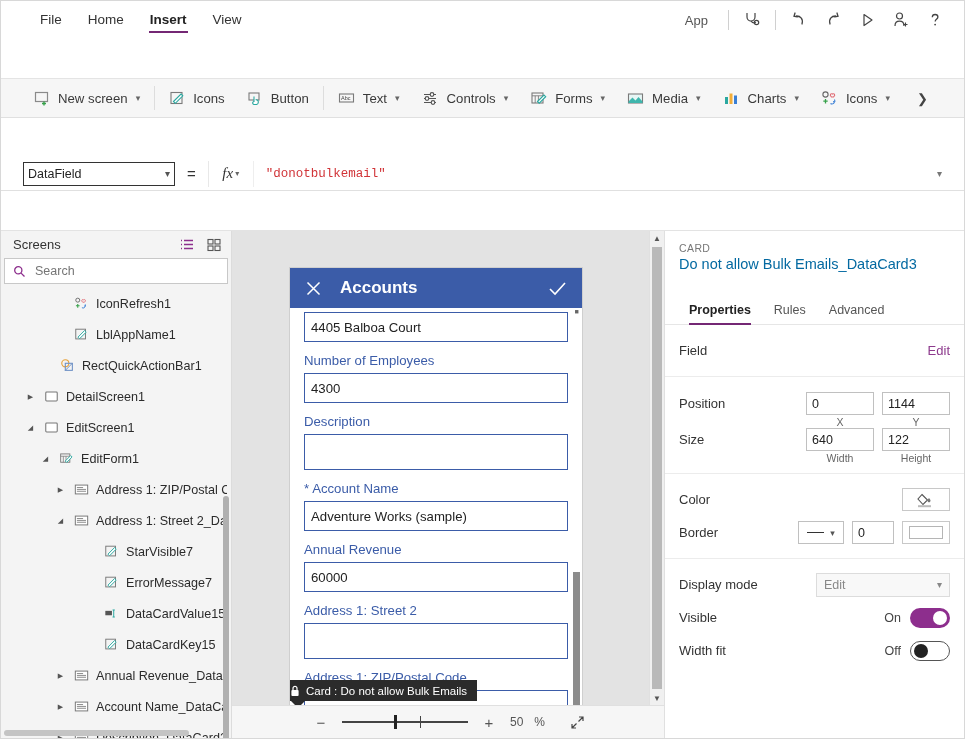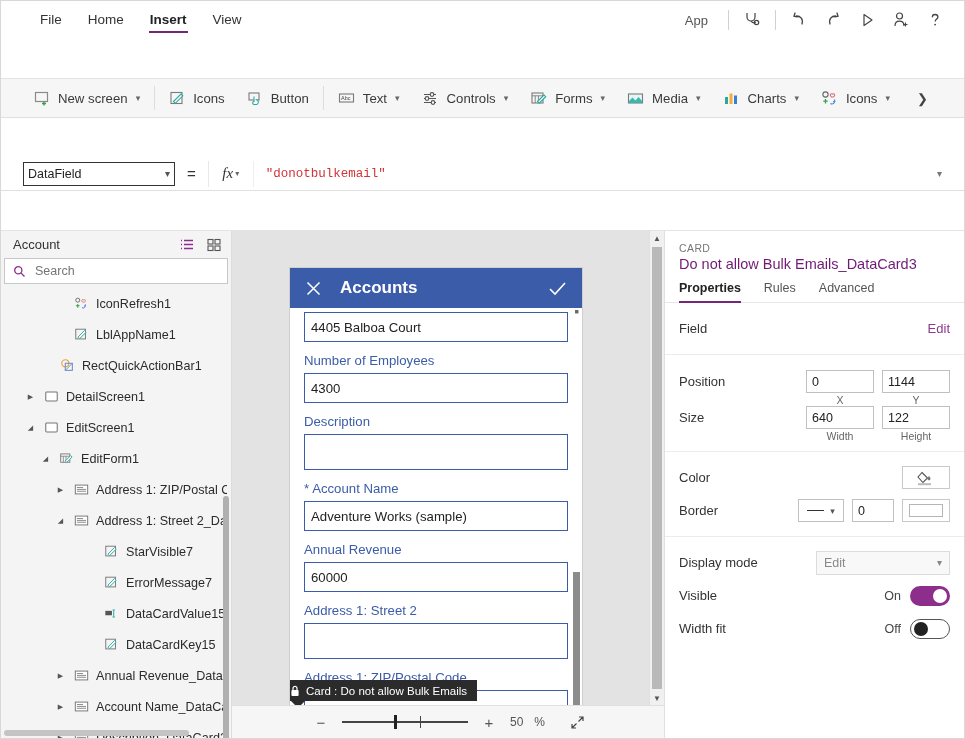--- a/index.html
+++ b/index.html
@@ -147,22 +147,22 @@
   .zb-thumb { position:absolute; top:-6px; left:52px; width:3px; height:14px;
               background:#222; }
   .zb-val { font-size:12px; color:#555; }
   .zb-expand { font-size:13px; color:#444; cursor:pointer; margin-left:14px; }
 
   
   .props { width:300px; flex:0 0 300px; background:#fff;
            border-left:1px solid #e0e0e0; display:flex; flex-direction:column; }
   .pr-kicker { font-size:10.5px; color:#777; letter-spacing:.4px;
                padding:11px 14px 2px 14px; }
-  .pr-title { font-size:14.5px; color:#701a75; padding:0 14px 9px 14px; }
-  .pr-tabs { display:flex; padding:0 14px; border-bottom:1px solid #e6e6e6; }
+  .pr-title { font-size:14.5px; color:#0369a1; padding:0 14px 9px 14px; }
+  .pr-tabs { display:flex; padding:0 24px; border-bottom:1px solid #e6e6e6;margin-top:22px; }
   .pr-tab { font-size:12.5px; color:#555; padding:0 0 7px 0; margin-right:23px;
             cursor:pointer; position:relative; }
   .pr-tab.active { color:#222; font-weight:bold; }
   .pr-tab.active::after { content:''; position:absolute; left:0; right:0;
             bottom:-1px; height:2px; background:#742774; }
   .pr-sec { border-bottom:1px solid #ececec; padding:9px 14px; }
   .pr-row { display:flex; align-items:center; min-height:33px; }
   .pr-lab { font-size:13px; color:#333; flex:1; }
   .pr-edit { font-size:13px; color:#a4262c; cursor:pointer; }
   .pr-edit.link { color:#8d3a8d; }
@@ -363,21 +363,21 @@
       </div>
       <div class="formula">"donotbulkemail"</div>
       <div class="fx-caret-right">▾</div>
     </div>
   </div>
 
   <div class="workspace">
 
     <div class="tree-pane">
       <div class="tree-head">
-        <span>Account</span>
+        <span>Screens</span>
         <span class="ti">
           <span class="ticon">
             <svg width="16" height="16" viewBox="0 0 16 16">
                 <path d="M2 3.5h1M5 3.5h9M2 7.5h1M5 7.5h9M2 11.5h1M5 11.5h9" stroke="#8d2e8d" stroke-width="1.3"></path>
               </svg>
           </span>
           <span class="ticon">
             <svg width="16" height="16" viewBox="0 0 16 16">
                 <rect x="2" y="2.5" width="5" height="4.5" fill="none" stroke="#555" stroke-width="1.1"></rect>
                 <rect x="9" y="2.5" width="5" height="4.5" fill="none" stroke="#555" stroke-width="1.1"></rect>

